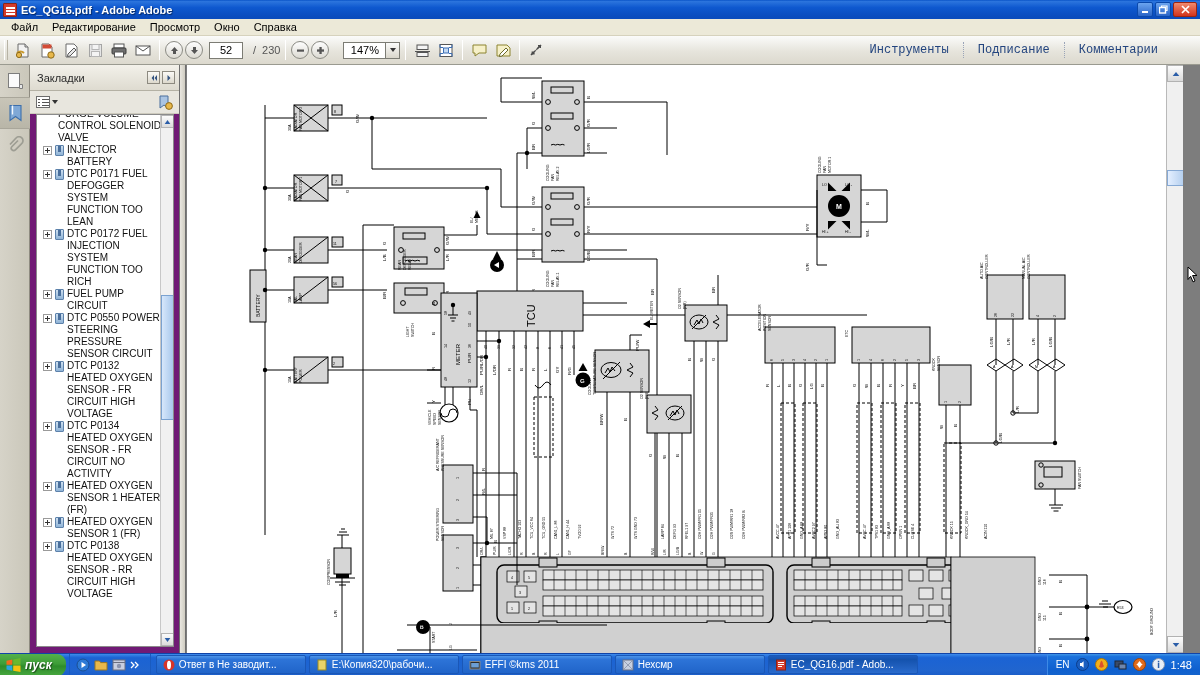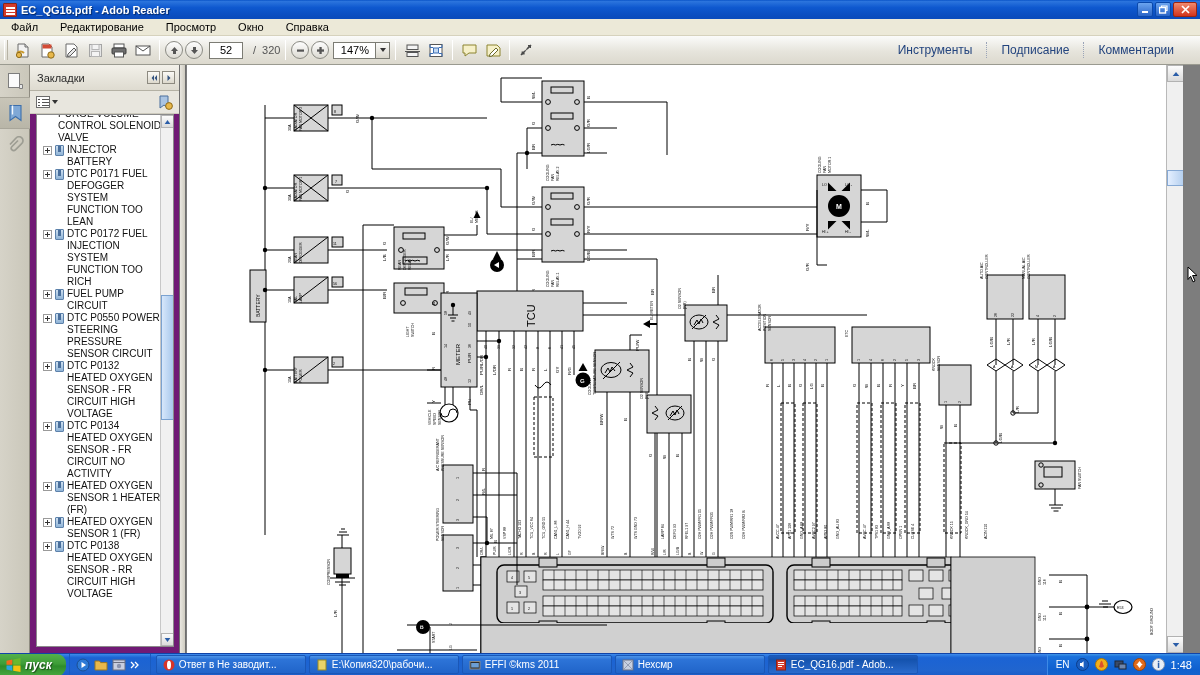--- a/index.html
+++ b/index.html
@@ -34,21 +34,21 @@
     background:linear-gradient(to bottom,#6ba4ef,#2964c8); position:relative;
     display:flex; align-items:center; justify-content:center;
     color:#fff; font-size:9px; font-weight:bold; line-height:1;
   }
   .tb-btn.close{ background:linear-gradient(to bottom,#f08a6e,#d2331c); border-color:#9a2513; width:24px; }
 
   
   .menubar{
     position:absolute; left:0; top:19px; width:1200px; height:17px;
     background:#ece9d8; border-bottom:1px solid #d6d2bd;
-    display:flex; align-items:center; padding-left:5px; gap:10px;
+    display:flex; align-items:center; padding-left:5px; gap:2px;
   }
   .menu-item{ padding:1px 6px; font-size:11px; color:#000; }
 
   
   .toolbar{
     position:absolute; left:0; top:36px; width:1200px; height:29px;
     background:linear-gradient(to bottom,#fbfbfa,#e6e4dc 55%,#dcd9ce);
     border-bottom:1px solid #9a9a90;
     display:flex; align-items:center; padding-left:4px;
   }
@@ -74,21 +74,21 @@
   .pagetotal{ color:#555; font-size:11px; }
   .zoombox{
     width:42px; height:17px; border:1px solid #7c7c74; border-right:0; background:#fff;
     font-size:11px; text-align:center; line-height:15px; color:#000;
   }
   .zoomarrow{
     width:15px;height:17px;border:1px solid #7c7c74;
     background:linear-gradient(to bottom,#fbfbfa,#d9d6cb);
     display:flex;align-items:center;justify-content:center;font-size:7px;color:#333;
   }
-  .right-tabs{ margin-left:auto; display:flex; align-items:center; height:29px; padding-right:12px; }
+  .right-tabs{ margin-left:auto; display:flex; align-items:center; height:29px; padding-right:28px;font-family:Liberation Mono, monospace; }
   .rtab{ color:#23447e; font-size:12px; padding:0 14px; }
   .rtab-sep{ width:1px; height:16px; border-left:1px dotted #9aa4b8; }
 
   
   .body{
     position:absolute; left:0; top:65px; width:1200px; height:588px;
     background:#7d7d7d;
   }
   
   .rail{
@@ -232,21 +232,21 @@
   .tray-ic{ width:13px;height:13px; }
   .clock{ font-size:11px; color:#fff; }
 </style>
 </head>
 <body>
 
 <div class="app">
 
   <div class="titlebar">
     <div class="tb-icon"></div>
-    <div class="tb-title">EC_QG16.pdf - Adob Reader</div>
+    <div class="tb-title">EC_QG16.pdf - Adobe Adobe</div>
     <div class="tb-buttons">
       <div class="tb-btn">
         <svg width="8" height="8" viewBox="0 0 8 8">
             <rect x="1" y="5" width="6" height="2" fill="#fff"></rect>
           </svg>
       </div>
       <div class="tb-btn">
         <svg width="9" height="9" viewBox="0 0 9 9">
             <rect x="0.5" y="2.5" width="6" height="5.5" fill="none" stroke="#fff" stroke-width="1.4"></rect>
             <path d="M2.5 2.5V1h5.5v4.5H7" fill="none" stroke="#fff" stroke-width="1.2"></path>
@@ -323,38 +323,38 @@
             <path d="M4.5 1L8 5H6v3H3V5H1z" fill="#555"></path>
           </svg>
       </div>
       <div class="rbtn">
         <svg width="9" height="9" viewBox="0 0 9 9">
             <path d="M4.5 8L1 4h2V1h3v3h2z" fill="#555"></path>
           </svg>
       </div>
       <div class="pagebox">52</div>
       <div class="pageslash">/</div>
-      <div class="pagetotal">320</div>
+      <div class="pagetotal">230</div>
     </div>
 
     <div class="tsep"></div>
 
     <div class="tgroup">
       <div class="rbtn">
         <svg width="11" height="11" viewBox="0 0 11 11">
             <rect x="2" y="4.5" width="7" height="2.2" fill="#555"></rect>
           </svg>
       </div>
       <div class="rbtn">
         <svg width="11" height="11" viewBox="0 0 11 11">
             <rect x="2" y="4.4" width="7" height="2.3" fill="#555"></rect>
             <rect x="4.4" y="2" width="2.3" height="7" fill="#555"></rect>
           </svg>
       </div>
-      <div style="display:flex;align-items:center;margin-left:2px;">
+      <div style="display:flex;align-items:center;margin-left:12px;">
         <div class="zoombox">147%</div>
         <div class="zoomarrow">
           <div class="caret"></div>
         </div>
       </div>
     </div>
 
     <div class="tsep"></div>
 
     <div class="tgroup">

